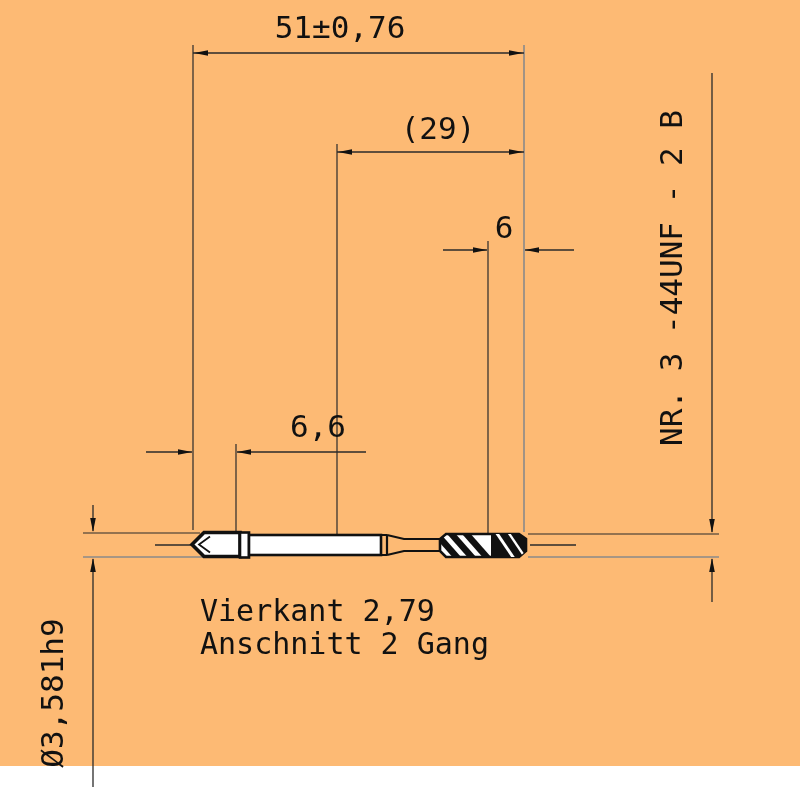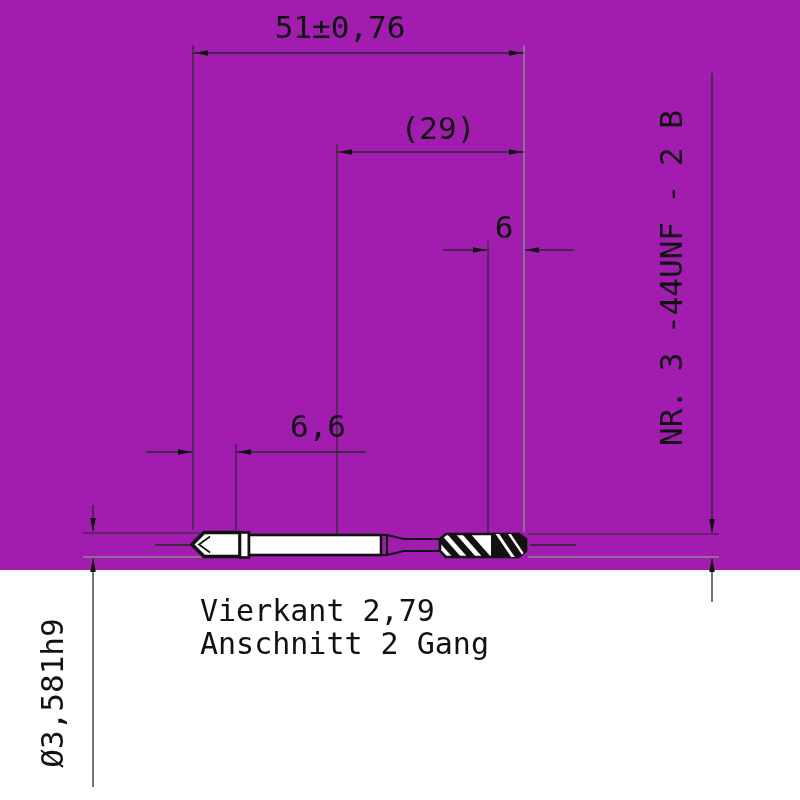--- a/index.html
+++ b/index.html
@@ -7,22 +7,22 @@
     padding: 0;
     background: #ffffff;
     width: 800px;
     height: 800px;
     overflow: hidden;
     font-family: "DejaVu Sans Mono", monospace;
   }
   .stage {
     position: relative;
     width: 800px;
-    height: 570px;
-    background: #a21caf;
+    height: 766px;
+    background: #fdba74;
   }
   svg text {
     font-family: "DejaVu Sans Mono", monospace;
     fill: #111111;
   }
   .dim-text { font-size: 31px; }
   .note-text { font-size: 30px; }
   .thin  { stroke: #2a2a2a; stroke-width: 1.3; fill: none; }
   .ext   { stroke: #2a2a2a; stroke-width: 1.2; fill: none; }
   .extg  { stroke: #8a8a8a; stroke-width: 1.6; fill: none; }

